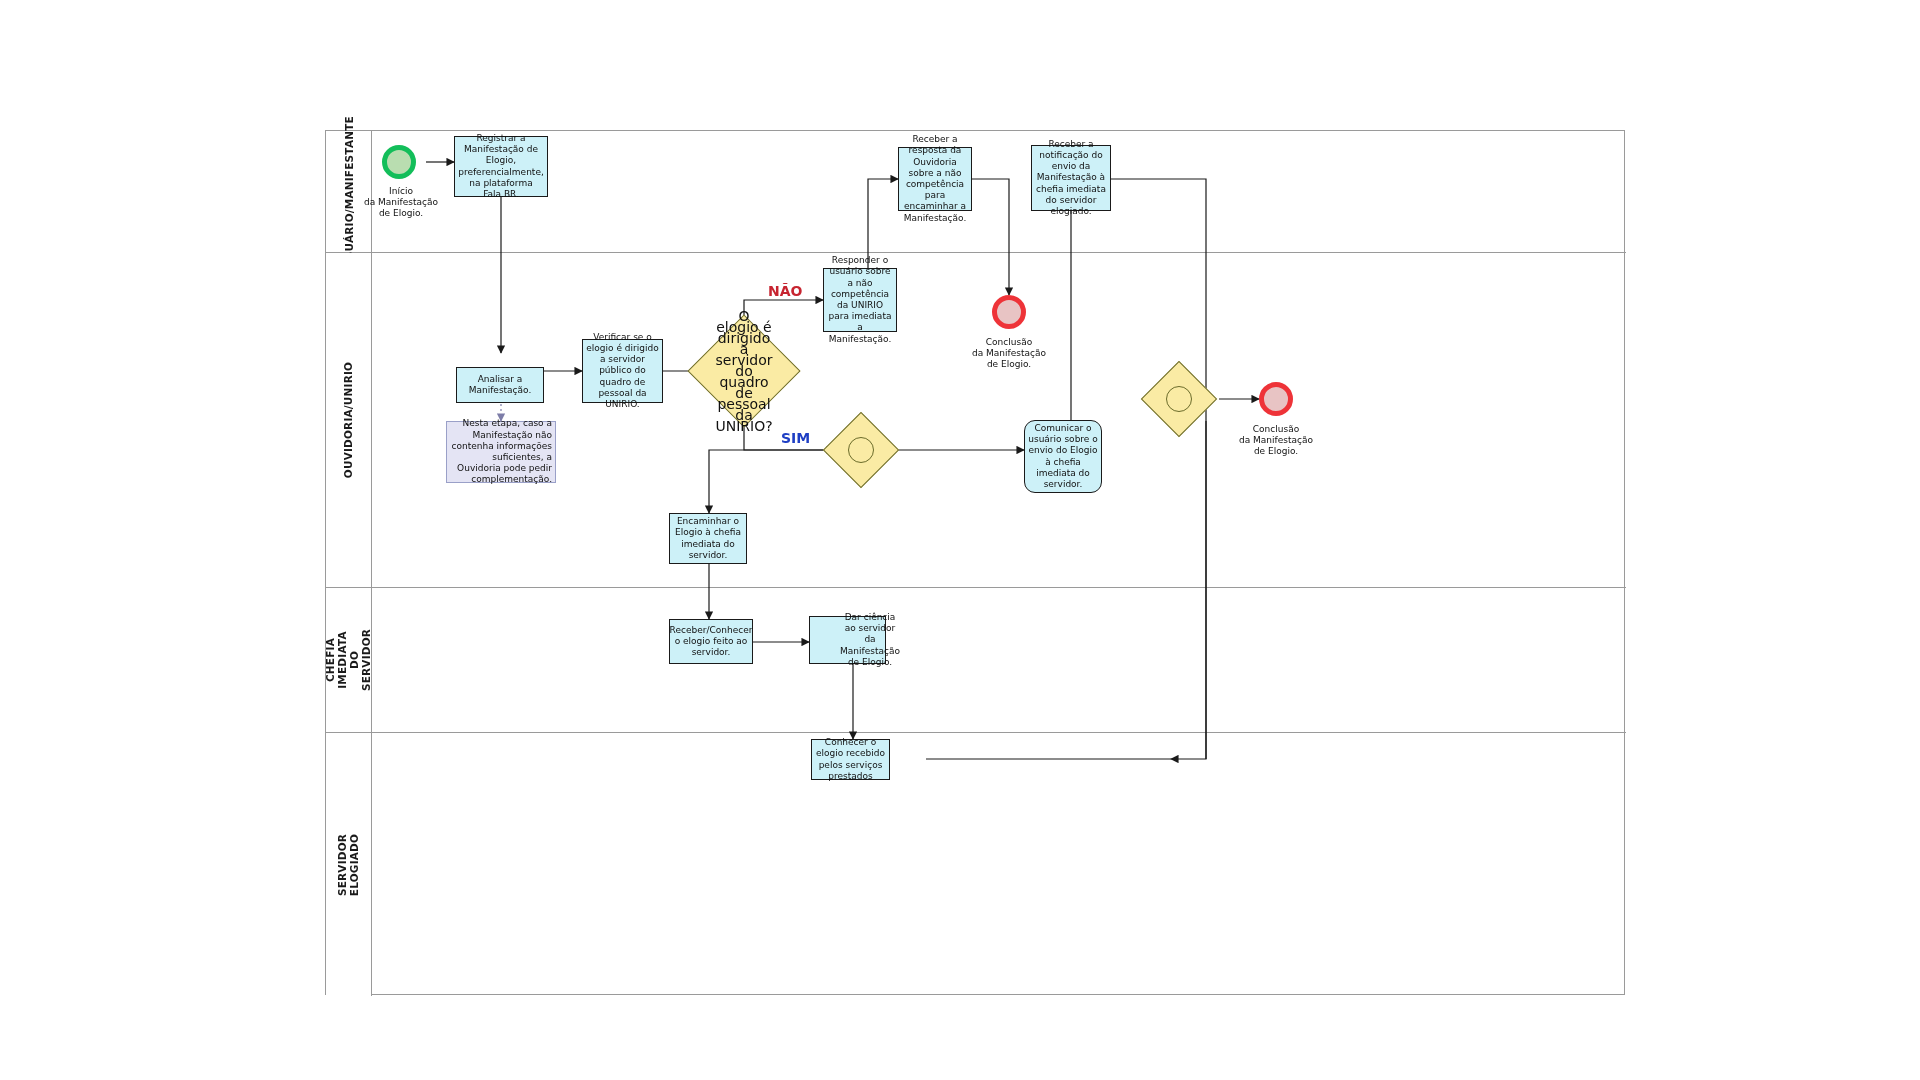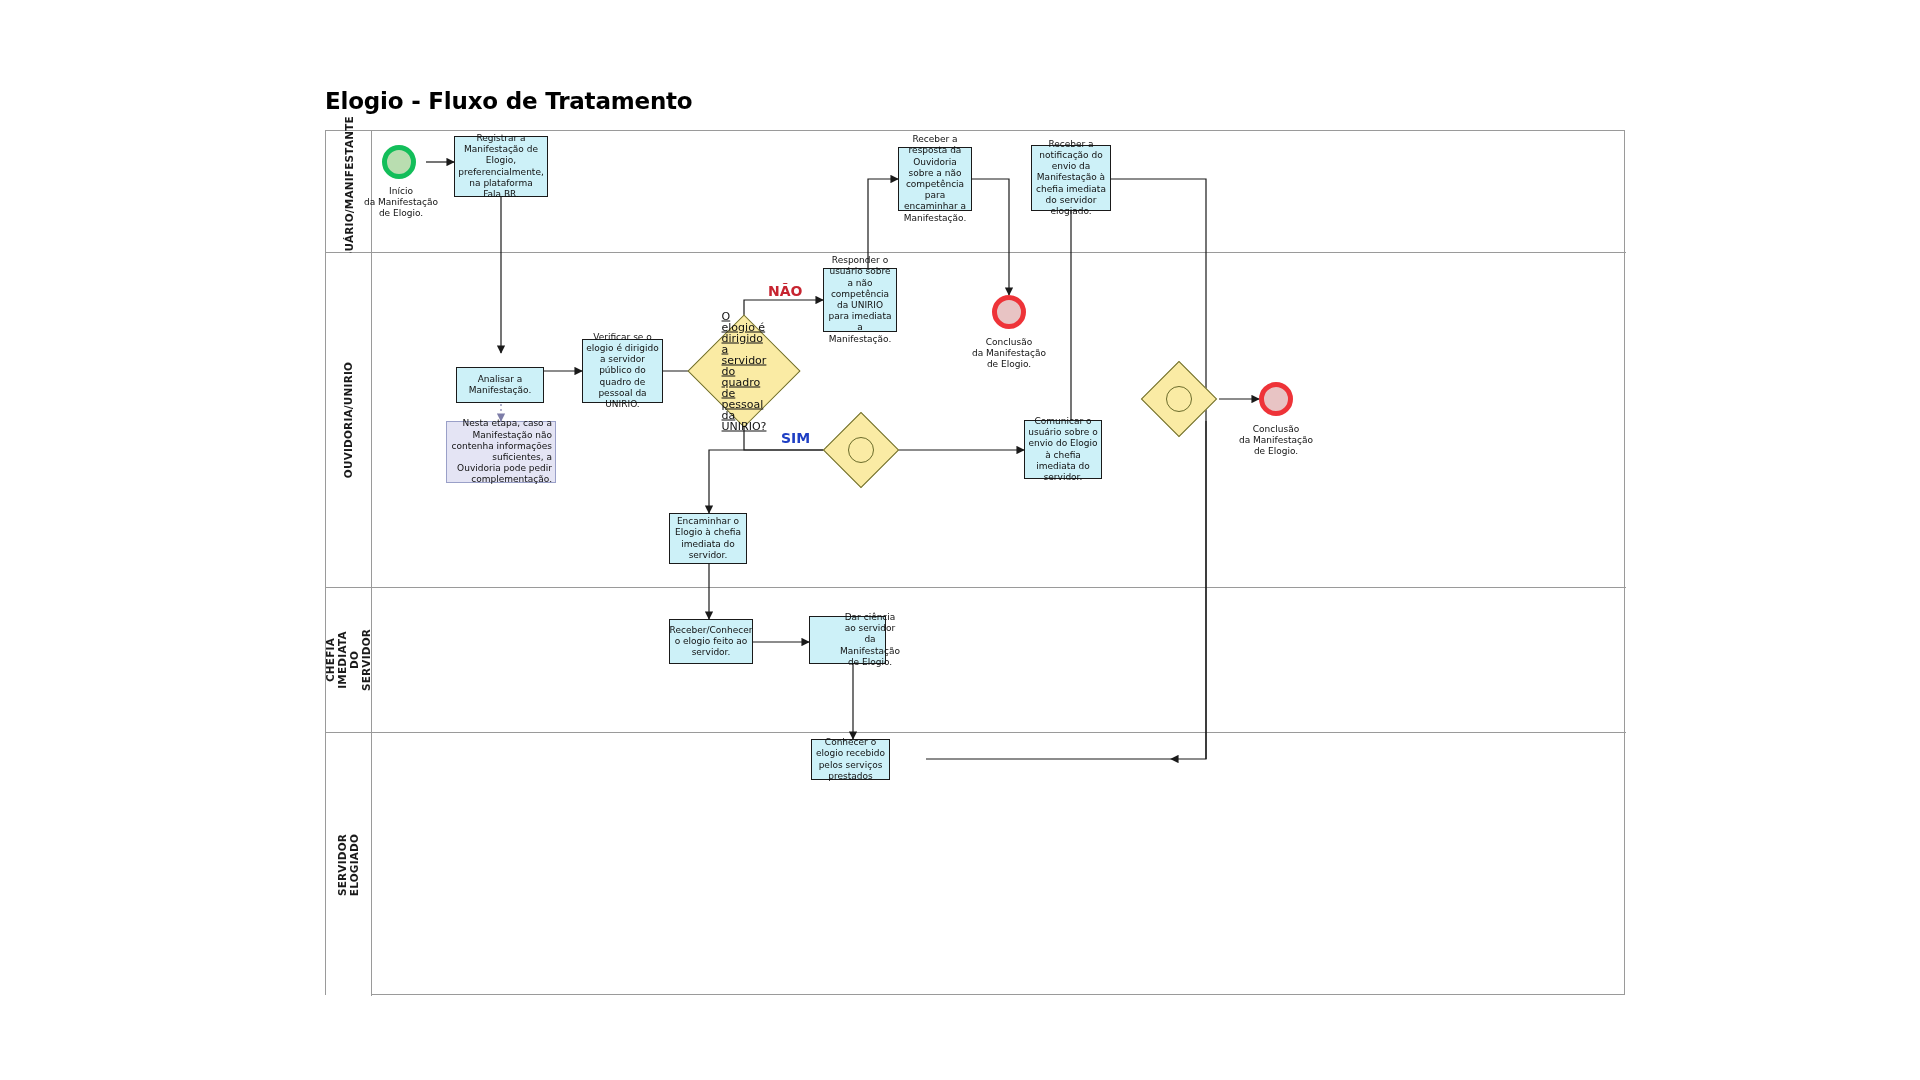--- a/index.html
+++ b/index.html
@@ -105,28 +105,27 @@
     width: 100%; height: 100%;
     background: #faeba4;
     border: 1.2px solid #6b6b2a;
     transform: rotate(45deg);
   }
   .gateway-label {
     position: absolute;
     left: 50%;
     top: 50%;
     transform: translate(-50%, -50%);
-    text-align: left;
-    font-family: "DejaVu Sans", sans-serif;
-    font-size: 11px;
+    text-align: center;
+    font-family: "DejaVu Sans", sans-serif;
+    font-size: 14px;
     line-height: 11px;
     color: #111111;
     white-space: nowrap;
     pointer-events: none;
-    text-decoration: underline;
   }
   .gateway-inner-circle {
     position: absolute;
     left: 50%; top: 50%;
     width: 26px; height: 26px;
     margin-left: -13px; margin-top: -13px;
     border: 1.6px solid #6b6b2a;
     border-radius: 50%;
     background: transparent;
   }
@@ -169,21 +168,20 @@
     left: 0; top: 0;
     width: 1300px; height: 865px;
     pointer-events: none;
   }
 </style>
 </head>
 <body>
 
 <div id="canvas">
 
-  <div id="page-title">Elogio - Fluxo de Tratamento</div>
 
   <div id="pool">
 
     <div class="lane" style="top:0px; height:122px;">
       <div class="lane-header">
         <div class="lane-title">USUÁRIO/MANIFESTANTE</div>
       </div>
       <div class="lane-body"></div>
     </div>
 
@@ -297,21 +295,21 @@
     <div class="end-event node" style="left:666px; top:164px;"></div>
     <div class="event-label" style="left:618px; top:206px; width:130px;">Conclusão
 da Manifestação
 de Elogio.</div>
 
     <div class="gateway-wrap" style="left:508px; top:292px; width:54px; height:54px;">
       <div class="gateway"></div>
       <div class="gateway-inner-circle"></div>
     </div>
 
-    <div class="task node" style="left:698px; top:289px; width:78px; height:59px;">Comunicar o usuário sobre o envio do Elogio à chefia imediata do servidor.</div>
+    <div class="task node" style="left:698px; top:289px; width:78px; height:73px;border-radius:11px;">Comunicar o usuário sobre o envio do Elogio à chefia imediata do servidor.</div>
 
     <div class="task node" style="left:343px; top:382px; width:78px; height:51px;">Encaminhar o Elogio à chefia imediata do servidor.</div>
 
     <div class="gateway-wrap" style="left:826px; top:241px; width:54px; height:54px;">
       <div class="gateway"></div>
       <div class="gateway-inner-circle"></div>
     </div>
 
     <div class="end-event node" style="left:933px; top:251px;"></div>
     <div class="event-label" style="left:885px; top:293px; width:130px;">Conclusão

